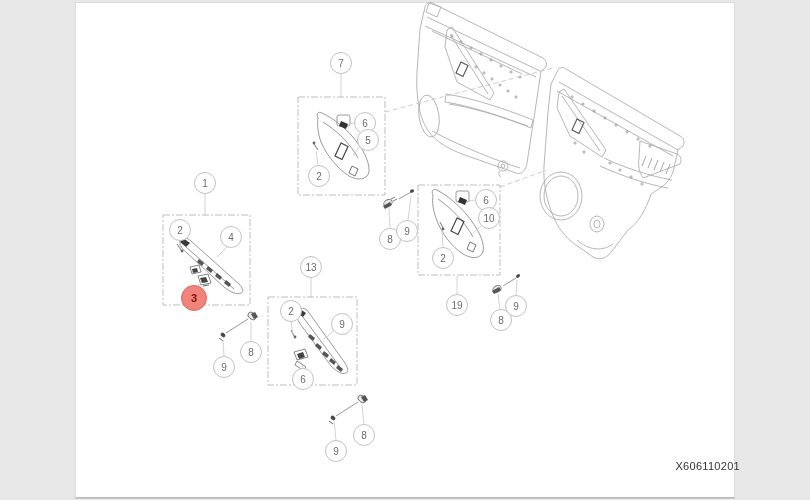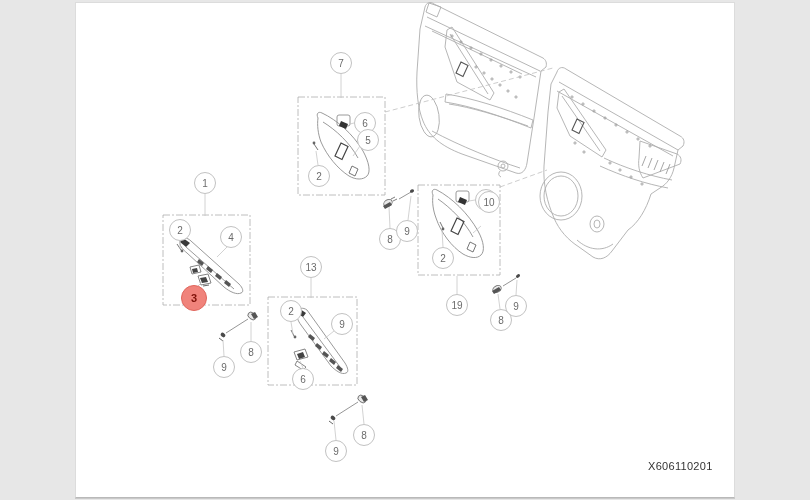--- a/index.html
+++ b/index.html
@@ -21,21 +21,21 @@
     box-sizing:border-box;z-index:5;
   }
   .callout.hl{
     width:26px;height:26px;margin-left:-13px;margin-top:-13px;
     background:var(--highlight-fill,#f0837b);
     border-color:var(--highlight-border,#e0655c);
     color:var(--highlight-text,#7f1209);
     font-weight:bold;line-height:24px;font-size:11px;
   }
   .part-code{
-    position:absolute;left:648px;top:460px;width:92px;text-align:left;
+    position:absolute;left:648px;top:460px;width:92px;text-align:right;
     font-size:11px;color:#333333;letter-spacing:0.3px;z-index:4;
   }
 </style>
 </head>
 <body>
 
 <div class="page"></div>
 
 <svg width="810" height="500" viewBox="0 0 810 500">
 
@@ -264,21 +264,21 @@
 <div class="callout" style="left:319px;top:176px">2</div>
 <div class="callout" style="left:390px;top:239px">8</div>
 <div class="callout" style="left:407px;top:231px">9</div>
 <div class="callout" style="left:311px;top:267px">13</div>
 <div class="callout" style="left:291px;top:311px">2</div>
 <div class="callout" style="left:342px;top:324px">9</div>
 <div class="callout" style="left:303px;top:379px">6</div>
 <div class="callout" style="left:224px;top:367px">9</div>
 <div class="callout" style="left:251px;top:352px">8</div>
 <div class="callout" style="left:486px;top:200px">6</div>
-<div class="callout" style="left:489px;top:202px">10</div>
+<div class="callout" style="left:489px;top:218px">10</div>
 <div class="callout" style="left:443px;top:258px">2</div>
 <div class="callout" style="left:457px;top:305px">19</div>
 <div class="callout" style="left:336px;top:451px">9</div>
 <div class="callout" style="left:364px;top:435px">8</div>
 <div class="callout" style="left:501px;top:320px">8</div>
 <div class="callout" style="left:516px;top:306px">9</div>
 
 <div class="part-code">X606110201</div>
 
 </body></html>

